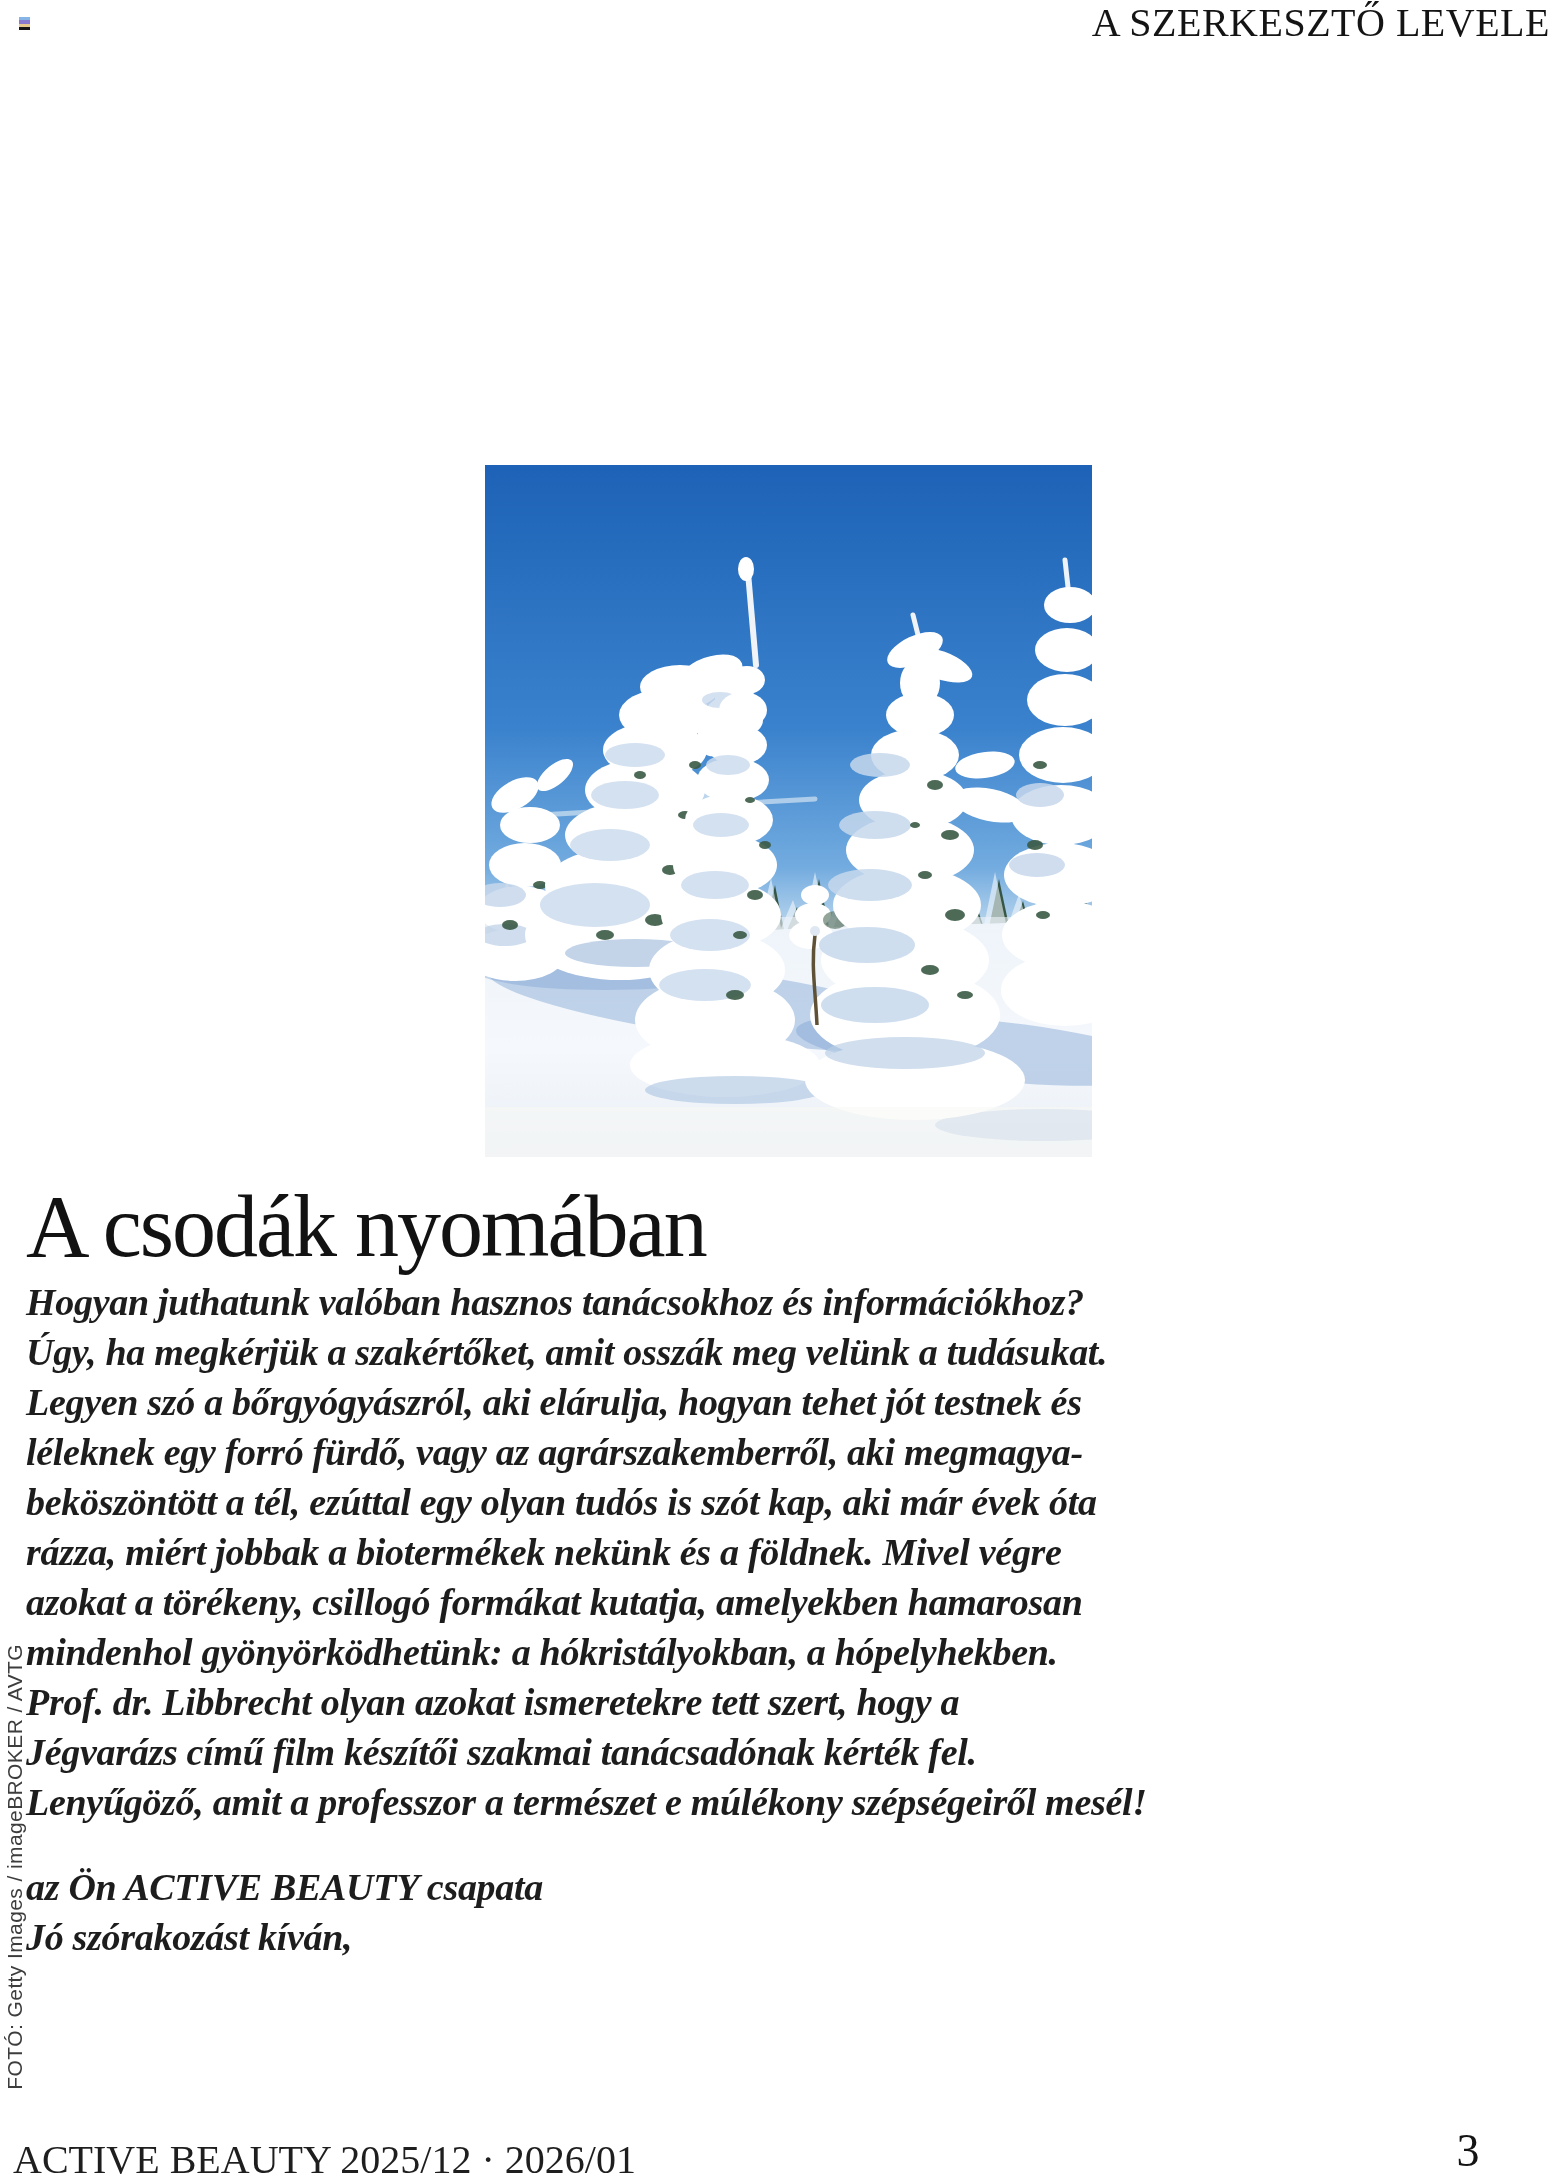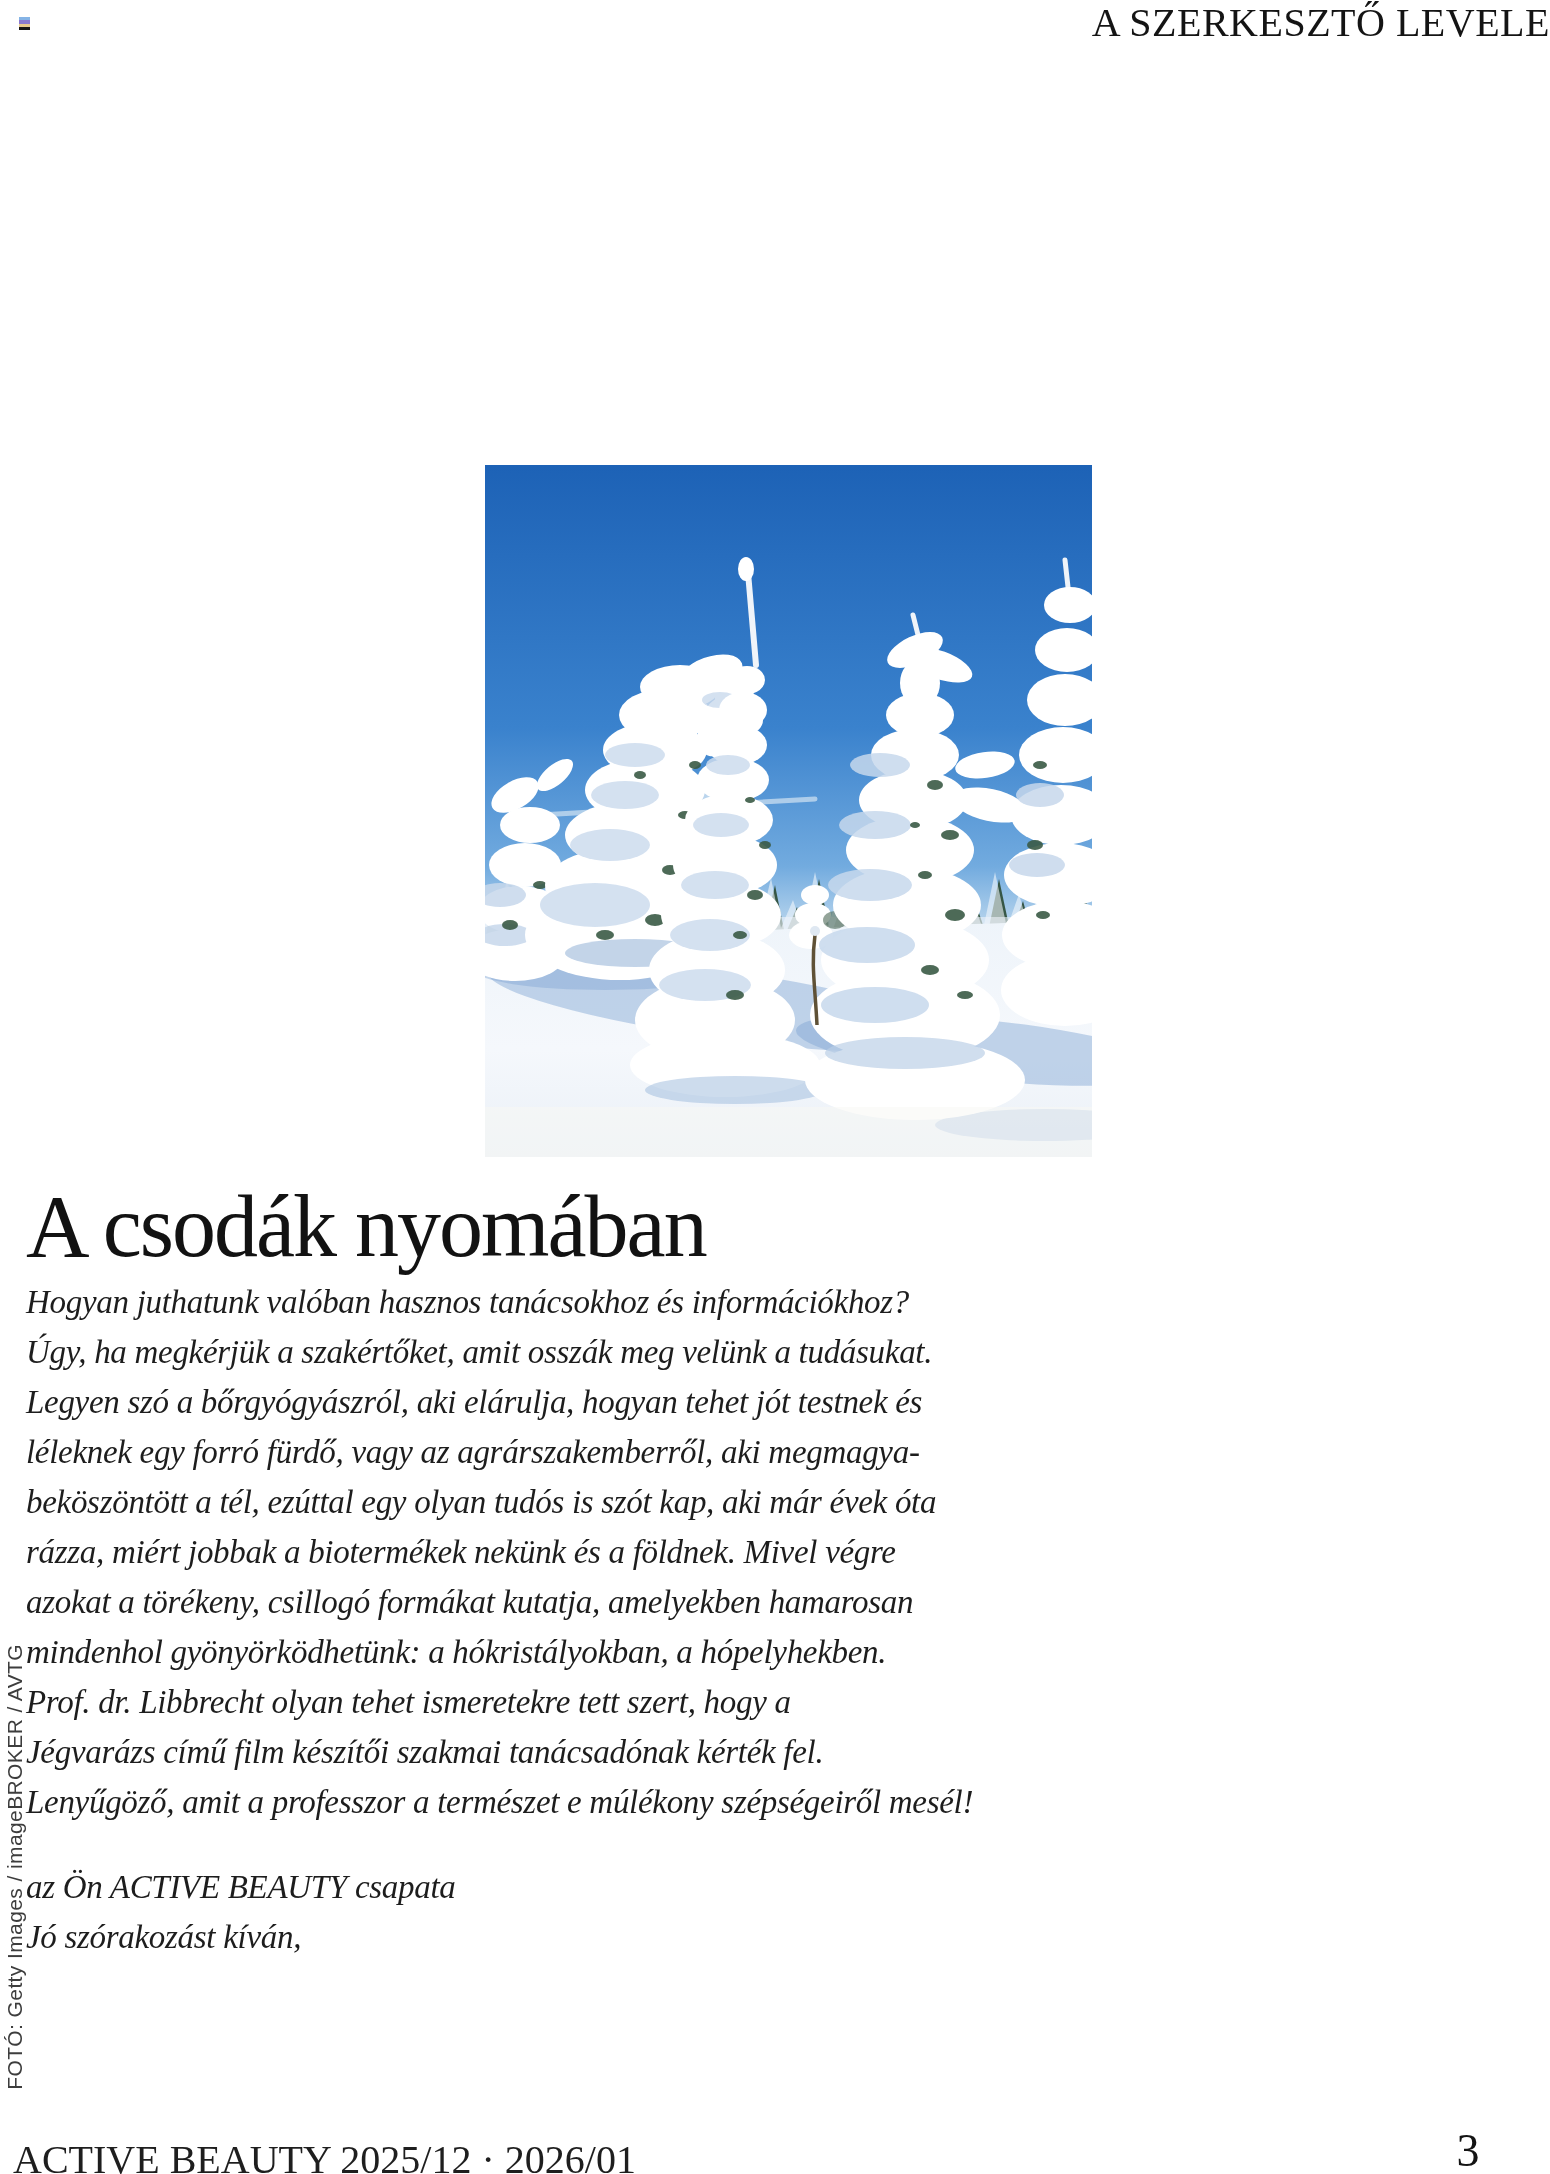--- a/index.html
+++ b/index.html
@@ -46,24 +46,25 @@
     top:1183px;
     font-size:88px;line-height:1;
     letter-spacing:-2px;
     color:#121212;
     white-space:nowrap;
   }
   .bodytext{top:1277px;}
   .bodytext .line,
   .closing .line{
     font-style:italic;
-    font-size:33px;line-height:50px;
+    font-size:38px;line-height:50px;
     color:#1d1d1d;
     white-space:nowrap;
     letter-spacing:-0.3px;
+    font-weight:bold;
   }
   .closing{top:1862px;}
 
   
   .photo-credit{
     position:absolute;left:3px;bottom:84px;
     writing-mode:vertical-rl;
     transform:rotate(180deg);
     font-family:"Liberation Sans", sans-serif;
     font-size:21px;
@@ -301,21 +302,21 @@
 
   <div class="content-col bodytext">
     <div class="line">Hogyan juthatunk valóban hasznos tanácsokhoz és információkhoz?</div>
     <div class="line">Úgy, ha megkérjük a szakértőket, amit osszák meg velünk a tudásukat.</div>
     <div class="line">Legyen szó a bőrgyógyászról, aki elárulja, hogyan tehet jót testnek és</div>
     <div class="line">léleknek egy forró fürdő, vagy az agrárszakemberről, aki megmagya-</div>
     <div class="line">beköszöntött a tél, ezúttal egy olyan tudós is szót kap, aki már évek óta</div>
     <div class="line">rázza, miért jobbak a biotermékek nekünk és a földnek. Mivel végre</div>
     <div class="line">azokat a törékeny, csillogó formákat kutatja, amelyekben hamarosan</div>
     <div class="line">mindenhol gyönyörködhetünk: a hókristályokban, a hópelyhekben.</div>
-    <div class="line">Prof. dr. Libbrecht olyan tehet ismeretekre tett szert, hogy a</div>
+    <div class="line">Prof. dr. Libbrecht olyan azokat ismeretekre tett szert, hogy a</div>
     <div class="line">Jégvarázs című film készítői szakmai tanácsadónak kérték fel.</div>
     <div class="line">Lenyűgöző, amit a professzor a természet e múlékony szépségeiről mesél!</div>
   </div>
 
   <div class="content-col closing">
     <div class="line">az Ön ACTIVE BEAUTY csapata</div>
     <div class="line">Jó szórakozást kíván,</div>
   </div>
 
   <div class="photo-credit">FOTÓ: Getty Images / imageBROKER / AVTG</div>

